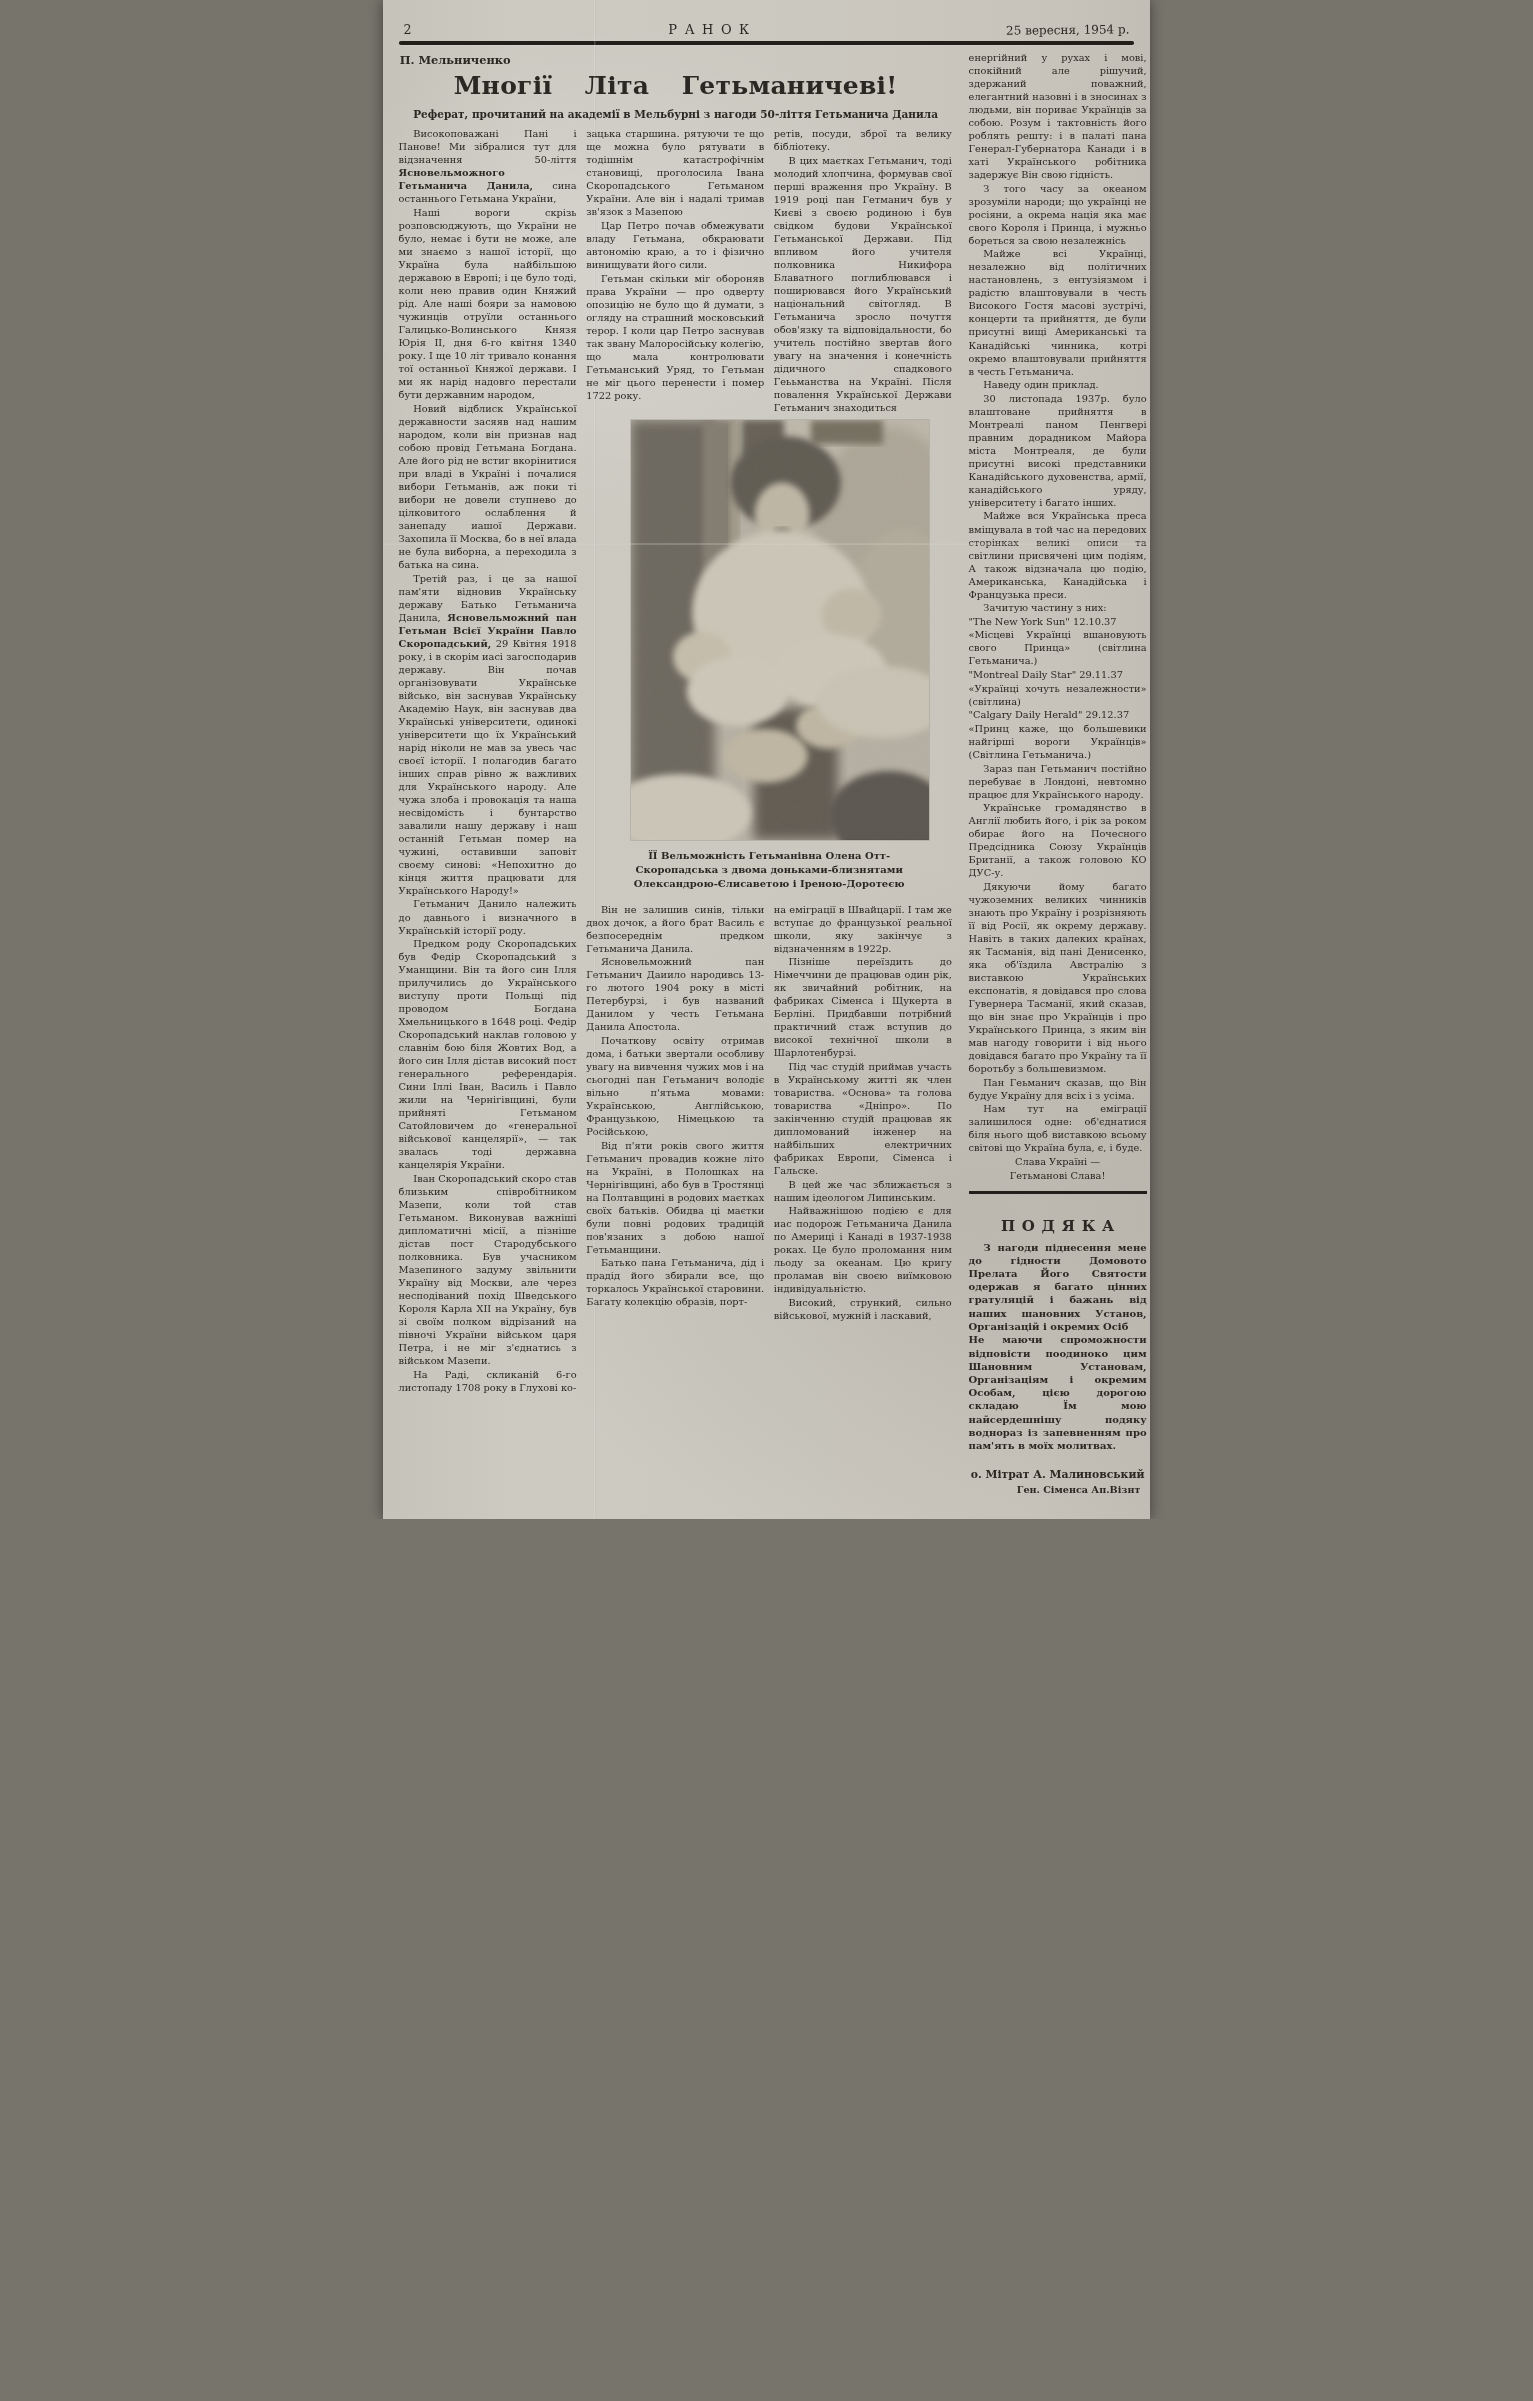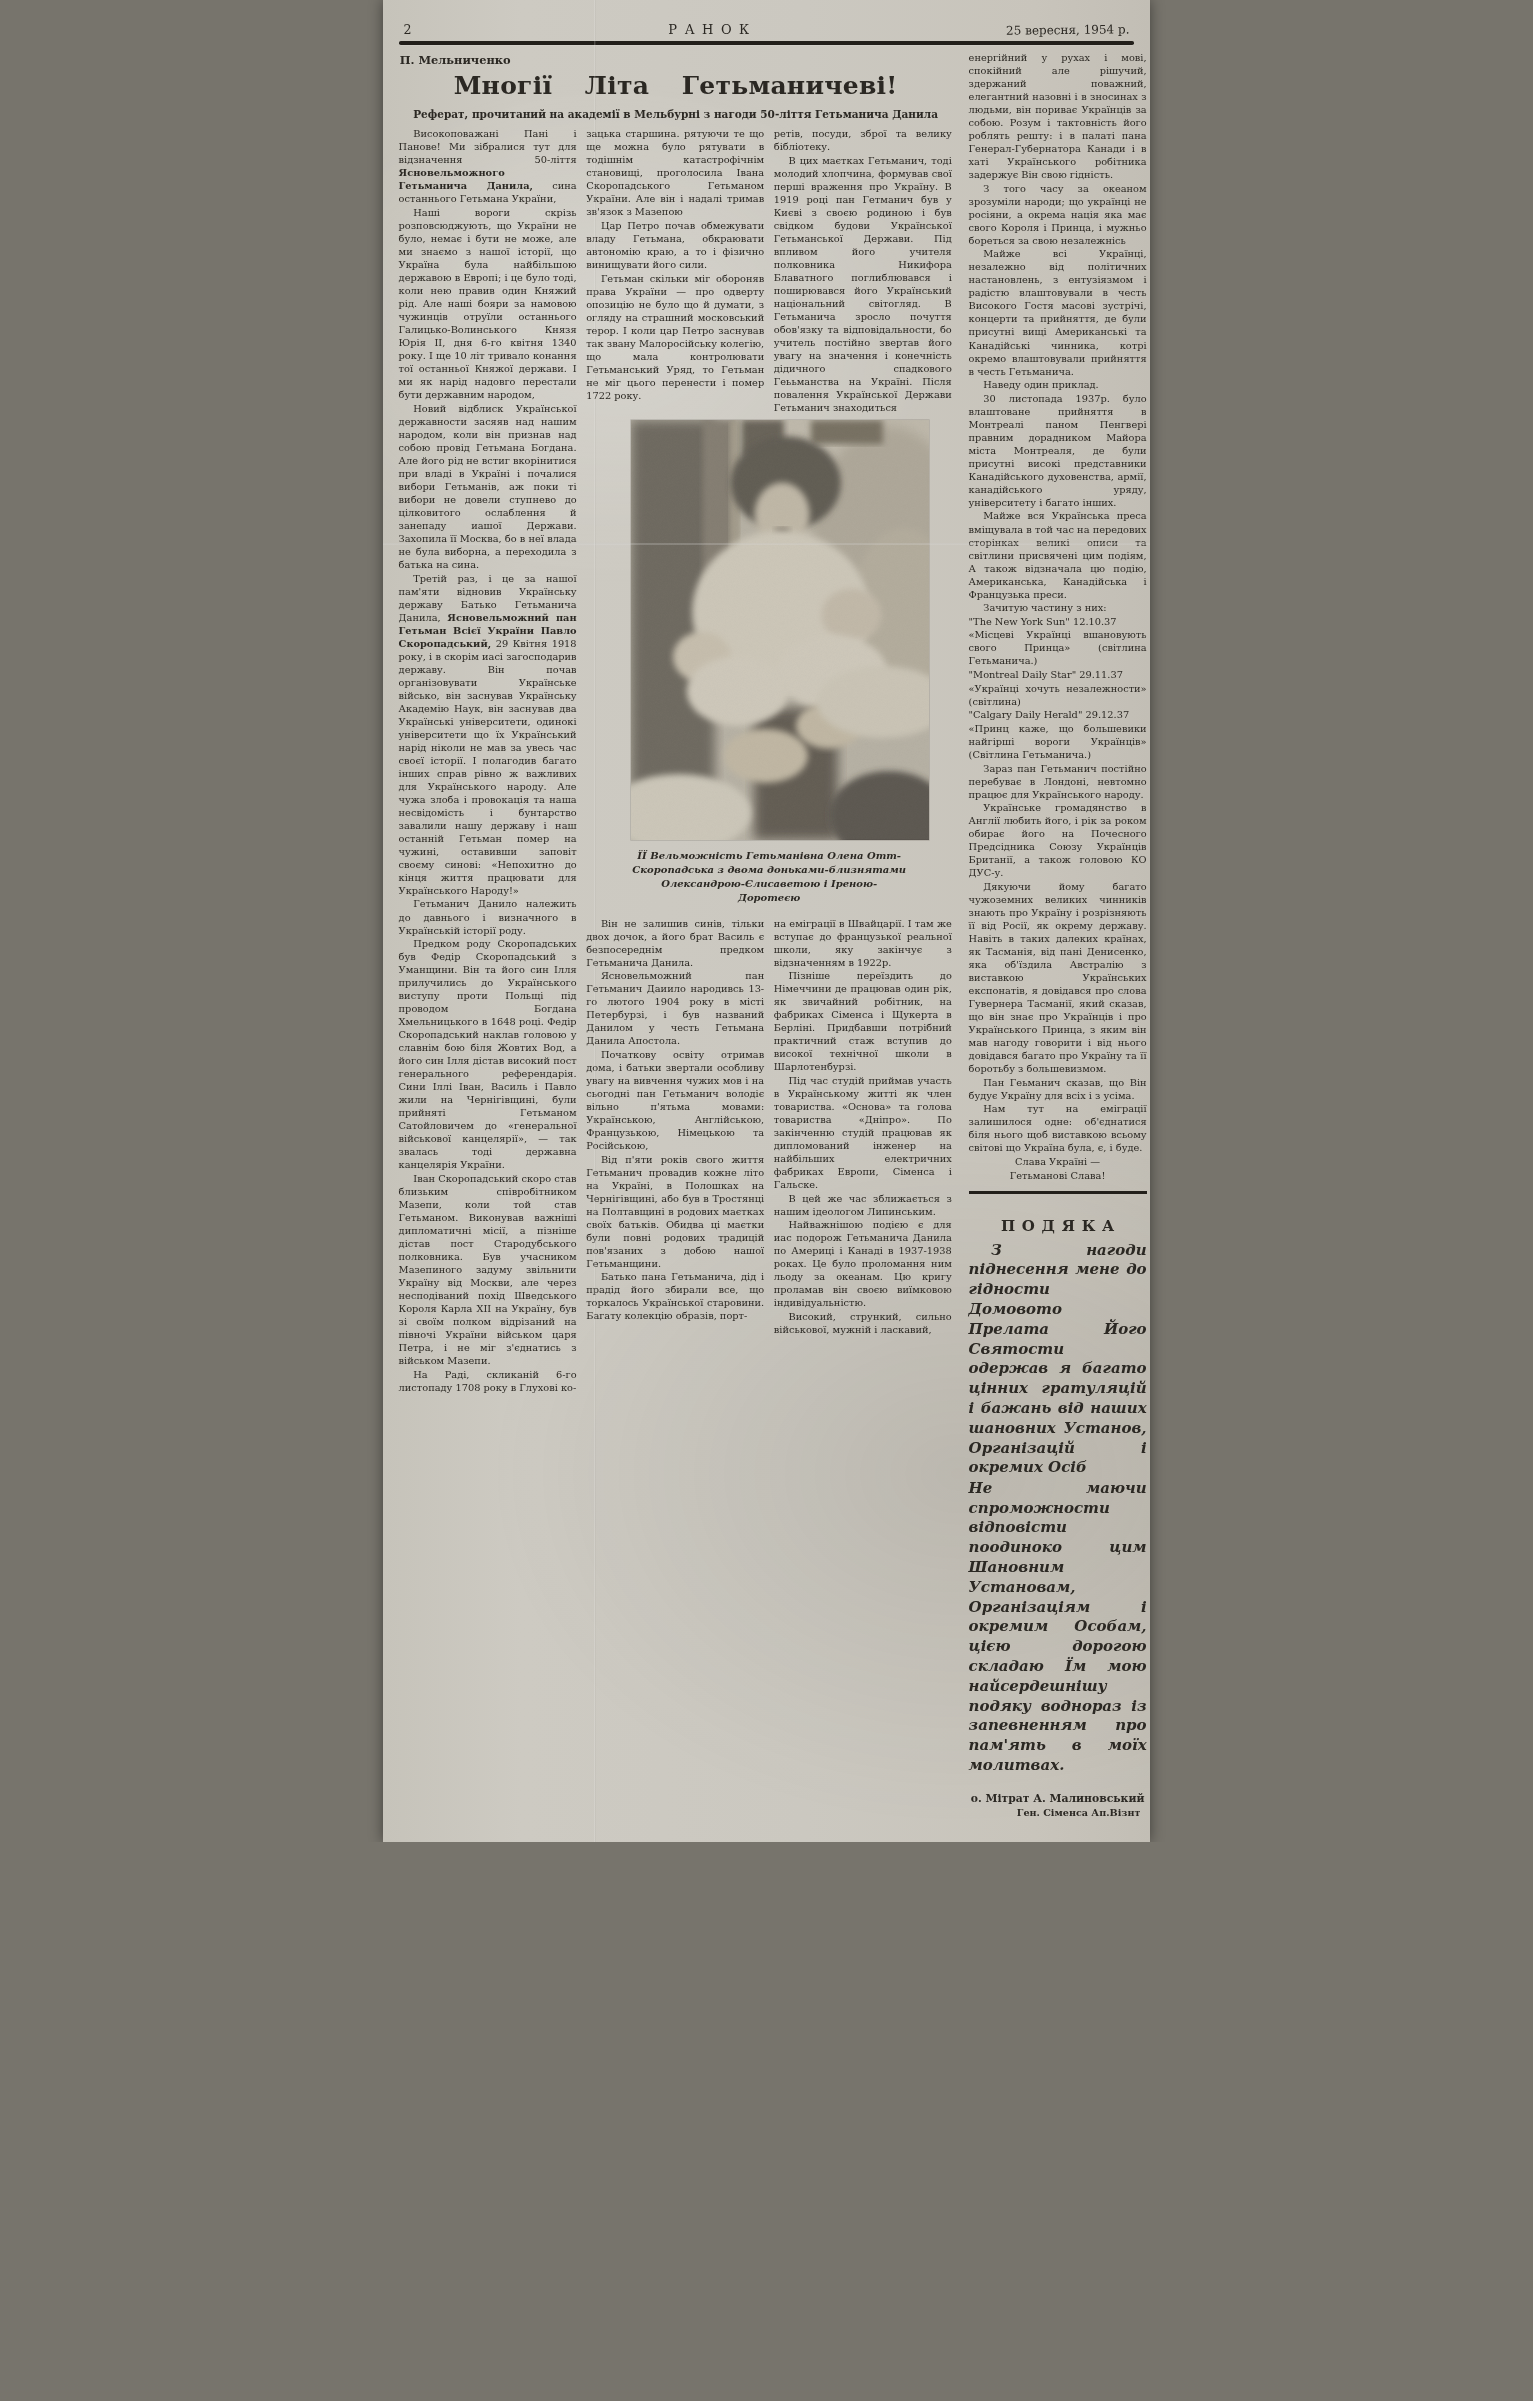--- a/index.html
+++ b/index.html
@@ -49,32 +49,32 @@
   .midzone{width:366px;flex:0 0 auto;}
   .midrow{display:flex;gap:9.6px;align-items:flex-start;}
   .midrow .mcol{width:178px;flex:0 0 auto;}
 
   .bodytext p{margin:0;padding:0;font-size:9.8px;line-height:1.33;text-align:justify;
     text-indent:1.5em;}
   .bodytext p+p{margin-top:0.6px;}
   .bodytext p.cont{text-indent:0;}
   .bodytext p.center{text-align:center;text-indent:0;}
 
-  figure.photo{margin:6px auto 12px auto;width:276px;font-style:italic;}
+  figure.photo{margin:6px auto 12px auto;width:276px;}
   .photo-frame{width:298px;height:420px;overflow:hidden;
     box-shadow:0 0 0 0.6px rgba(60,55,48,.25);}
   figcaption{font-weight:bold;font-size:10px;text-align:center;line-height:1.4;
     margin:8.4px auto 6px auto;max-width:336px;}
 
   .mid-bottom{margin-top:2.4px;}
 
   .podyaka{margin-top:9.6px;border-top:3px solid #221f1a;padding-top:20px;}
   .podyaka .ptitle{text-align:center;font-weight:bold;font-size:15px;
     letter-spacing:.45em;padding-left:.45em;margin:2.4px 0 6px 0;}
-  .podyaka .pbody p{font-weight:bold;font-size:15px;line-height:1.32;font-style:italic;}
+  .podyaka .pbody p{font-weight:bold;font-size:10px;line-height:1.32;}
   .sig1{font-weight:bold;font-size:10.8px;text-align:center;margin-top:16px;}
   .sig2{font-weight:bold;font-size:9.6px;text-align:center;padding-left:42px;margin-top:2.4px;}
 </style>
 </head>
 <body>
 
 <div class="page">
 
   <div class="masthead">
     <span class="pageno">2</span>

